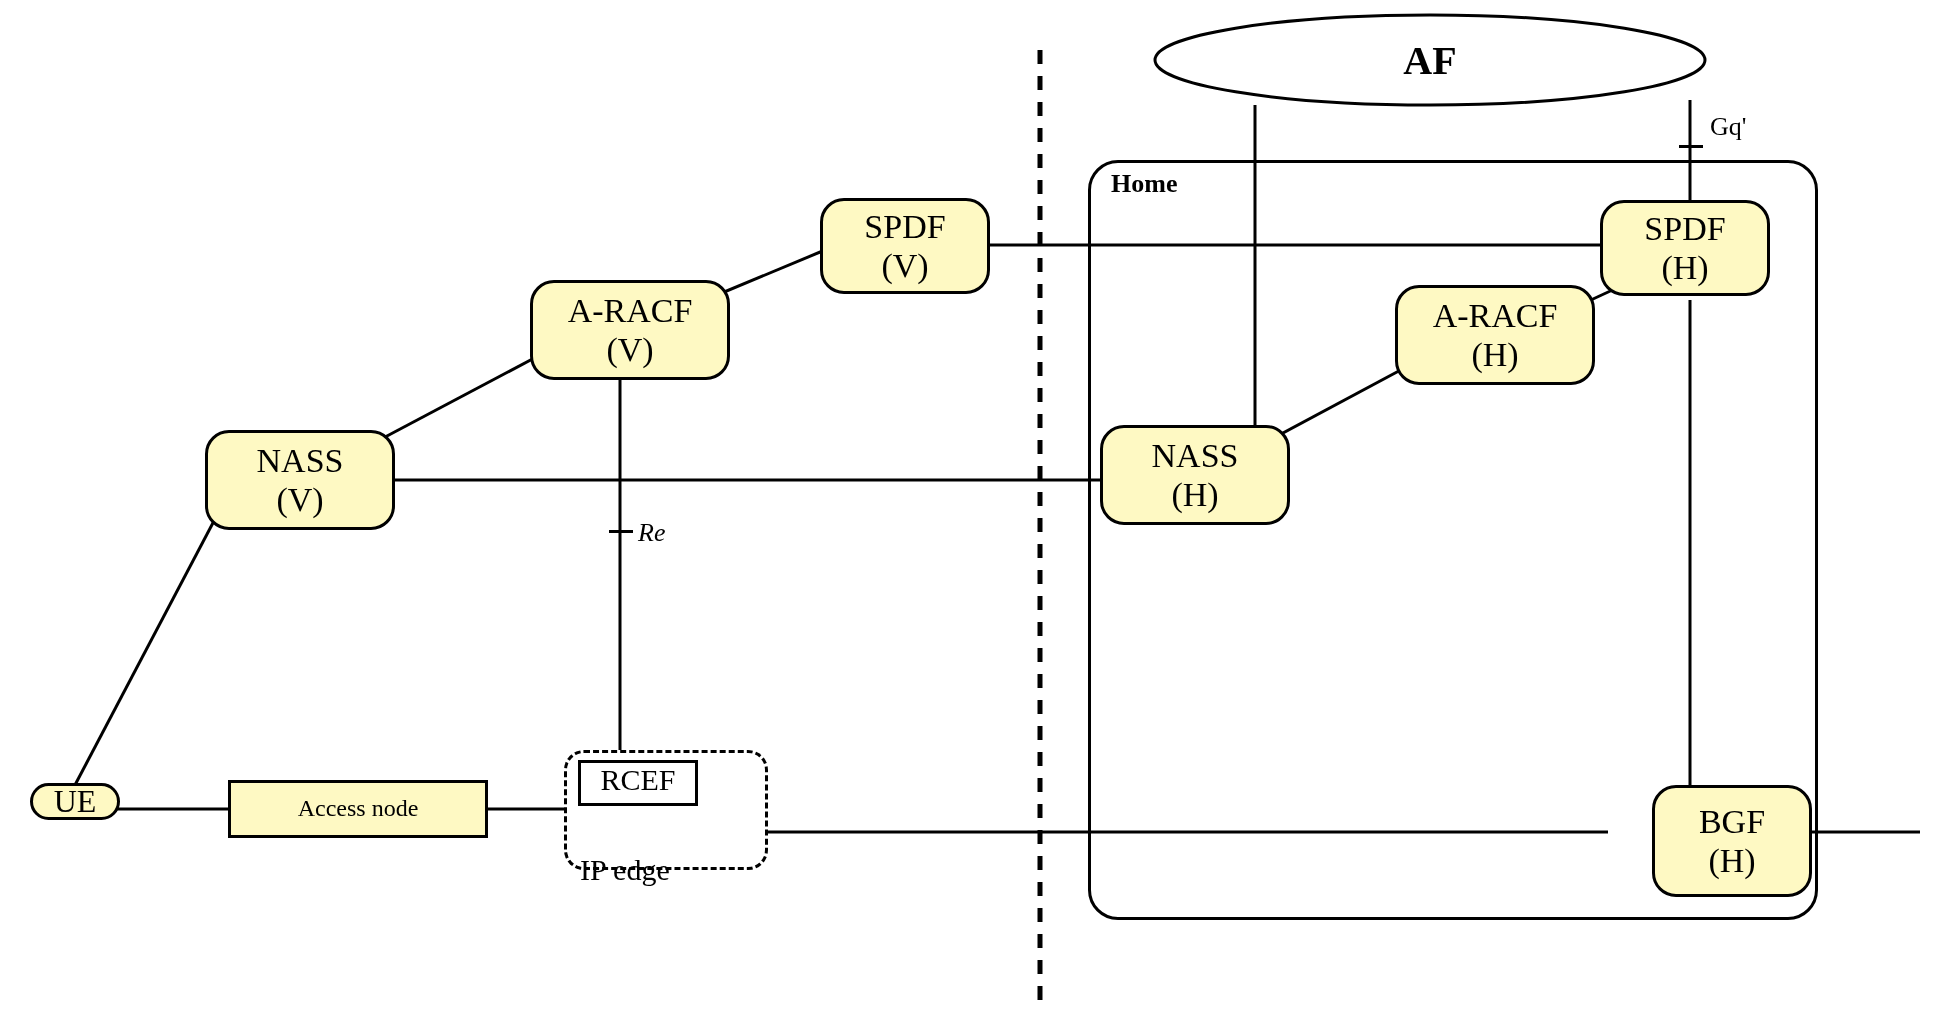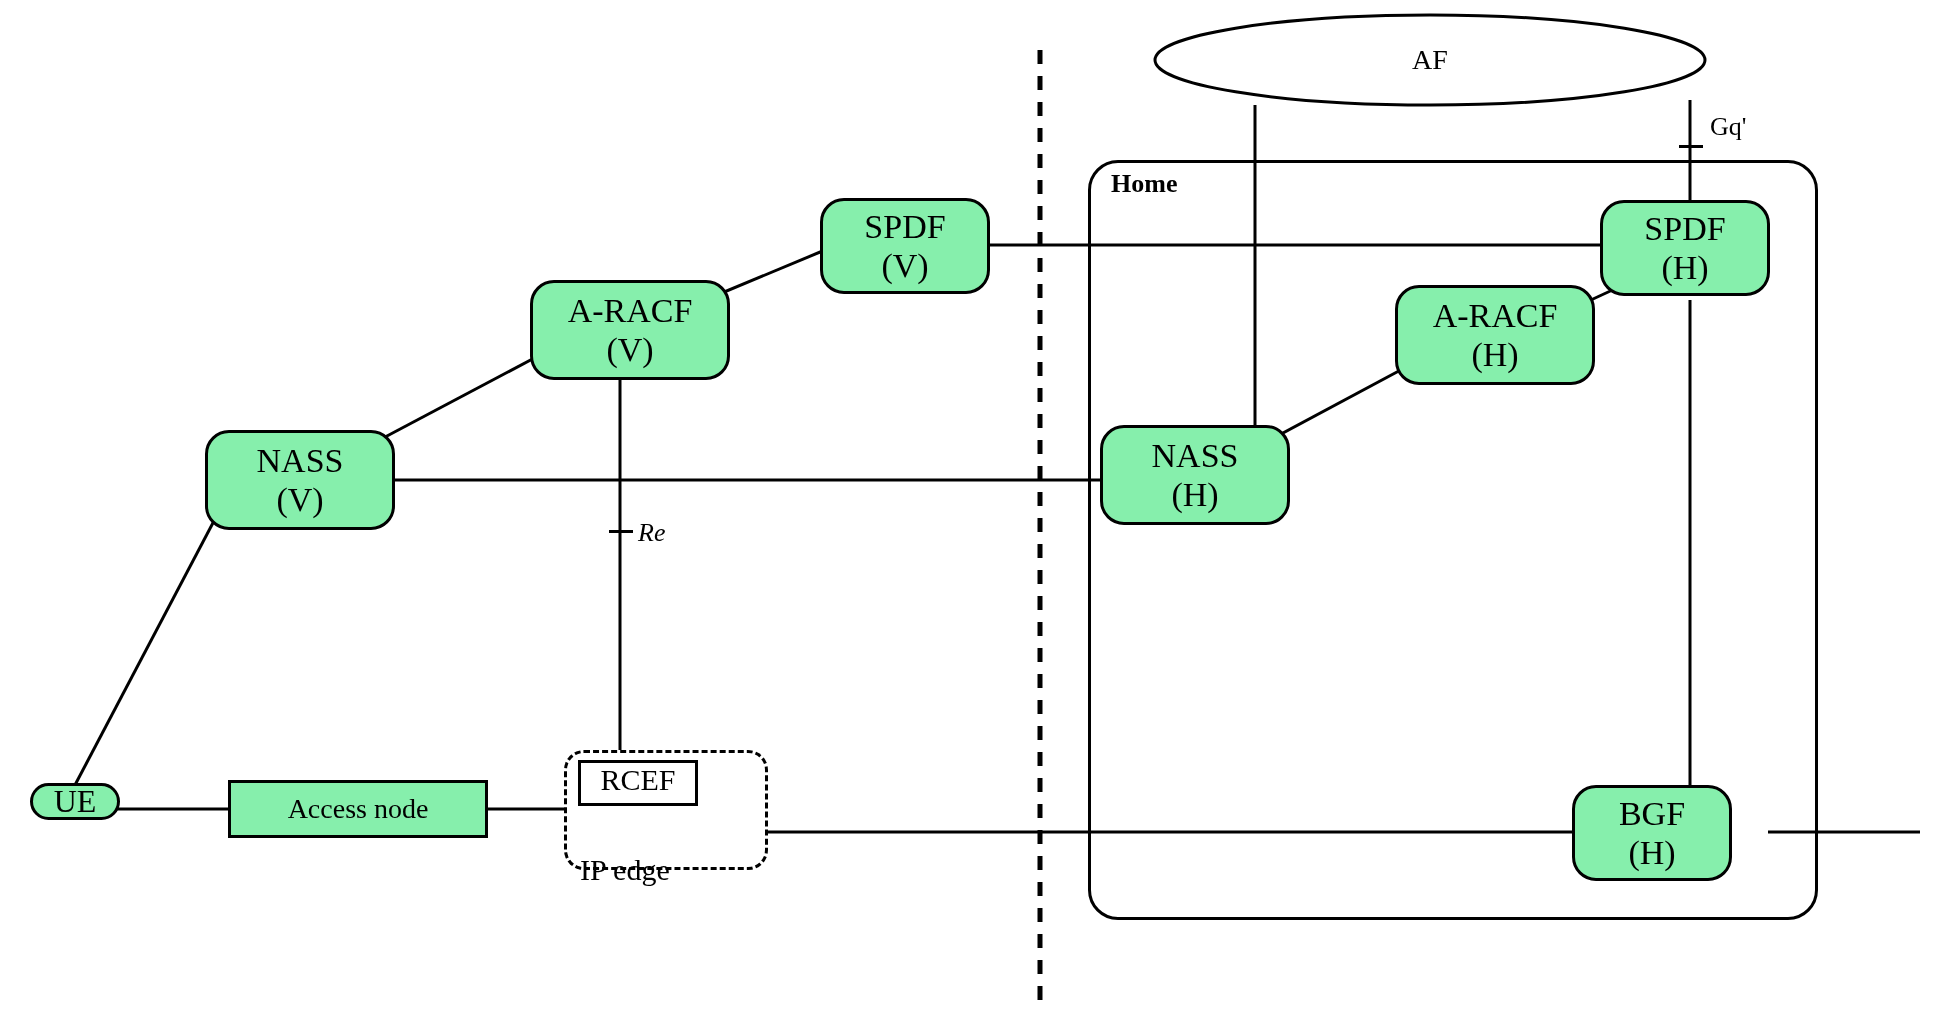--- a/index.html
+++ b/index.html
@@ -31,21 +31,21 @@
   }
   .group-label {
     position: absolute;
     top: 6px;
     left: 20px;
     font-weight: bold;
     font-size: 26px;
   }
   .node {
     position: absolute;
-    background: #86efac;
+    background: #fef9c3;
     border: 3px solid #000;
     display: flex;
     align-items: center;
     justify-content: center;
     text-align: center;
     box-sizing: border-box;
     font-size: 34px;
     line-height: 1.15;
   }
   .pill { border-radius: 999px; }
@@ -79,21 +79,22 @@
   .ellipse {
     position: absolute;
     width: 560px;
     height: 100px;
   }
   .ellipse svg { width: 100%; height: 100%; }
   .ellipse .txt {
     position: absolute;
     top: 0; left: 0; right: 0; bottom: 0;
     display: flex; align-items: center; justify-content: center;
-    font-size: 28px;
+    font-size: 40px;
+    font-weight: bold;
   }
   .tick {
     position: absolute;
     background: #000;
   }
 </style>
 </head>
 <body>
 
 <div class="canvas">
@@ -145,21 +146,21 @@
     <svg viewBox="0 0 560 100">
         <ellipse cx="280" cy="50" rx="275" ry="45" fill="#fff" stroke="#000" stroke-width="3"></ellipse>
       </svg>
     <div class="txt">AF</div>
   </div>
 
   <div class="node pill" style="left:30px; top:783px; width:90px; height:37px; font-size:32px;">
     <span>UE</span>
   </div>
 
-  <div class="node rect" style="left:228px; top:780px; width:260px; height:58px; font-size:28px;">
+  <div class="node rect" style="left:228px; top:780px; width:260px; height:58px; font-size:24px;">
     <span>Access node</span>
   </div>
 
   <div class="dashed-group" style="left:564px; top:750px; width:204px; height:120px;"></div>
   <div class="small-rect" style="left:578px; top:760px; width:120px; height:46px;">
     <span>RCEF</span>
   </div>
   <div class="plain-label" style="left:580px; top:853px;">IP edge</div>
 
   <div class="node rounded" style="left:205px; top:430px; width:190px; height:100px; white-space:pre;"><span>NASS
@@ -173,19 +174,19 @@
 
   <div class="node rounded" style="left:1100px; top:425px; width:190px; height:100px; white-space:pre;"><span>NASS
 (H)</span></div>
 
   <div class="node rounded" style="left:1395px; top:285px; width:200px; height:100px; white-space:pre;"><span>A-RACF
 (H)</span></div>
 
   <div class="node rounded" style="left:1600px; top:200px; width:170px; height:96px; white-space:pre;"><span>SPDF
 (H)</span></div>
 
-  <div class="node rounded" style="left:1572px; top:785px; width:160px; height:96px; white-space:pre;"><span>BGF
+  <div class="node rounded" style="left:1652px; top:785px; width:160px; height:112px; white-space:pre;"><span>BGF
 (H)</span></div>
 
   <div class="iface-label" style="left:638px; top:518px;font-style:italic;">Re</div>
   <div class="iface-label" style="left:1710px; top:112px;">Gq'</div>
 
 </div>
 
 </body></html>

